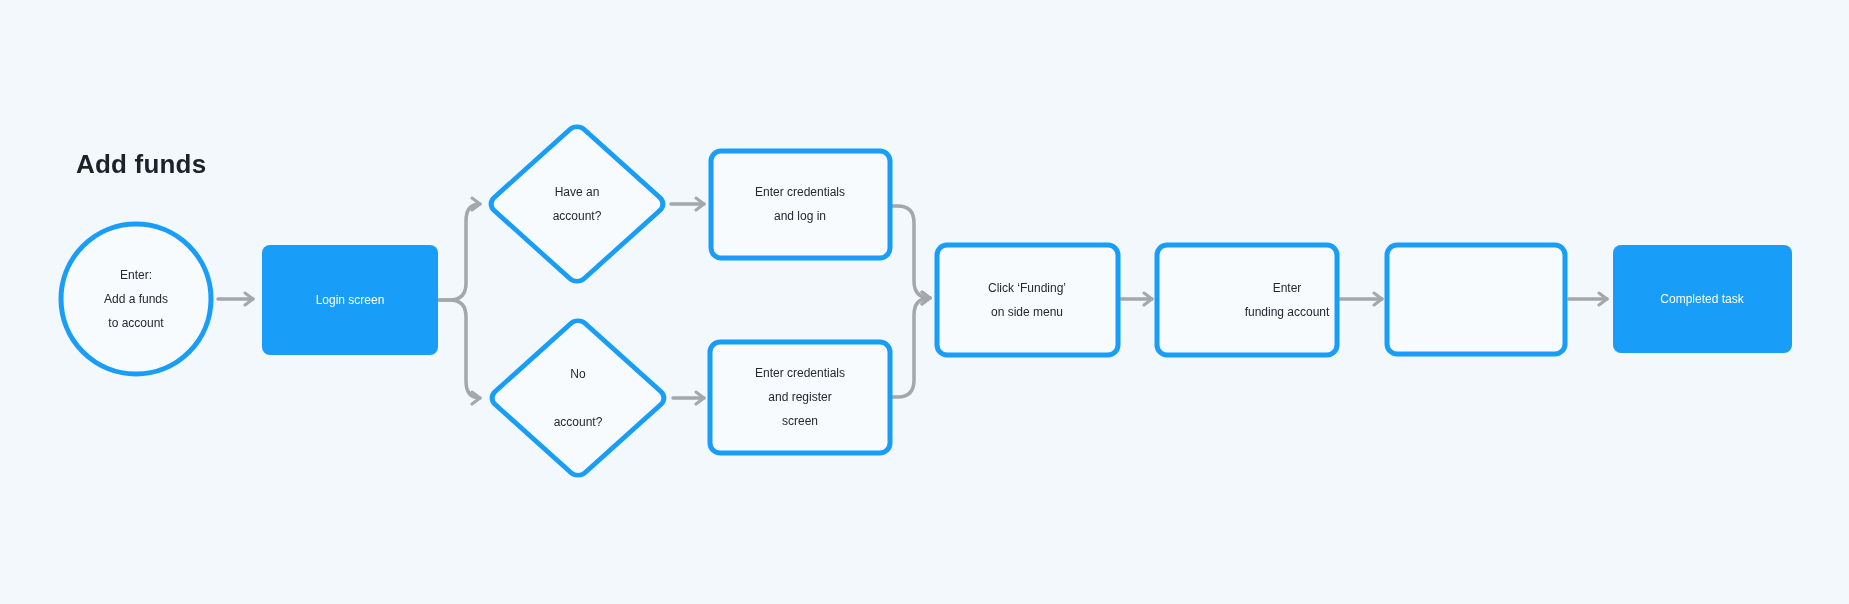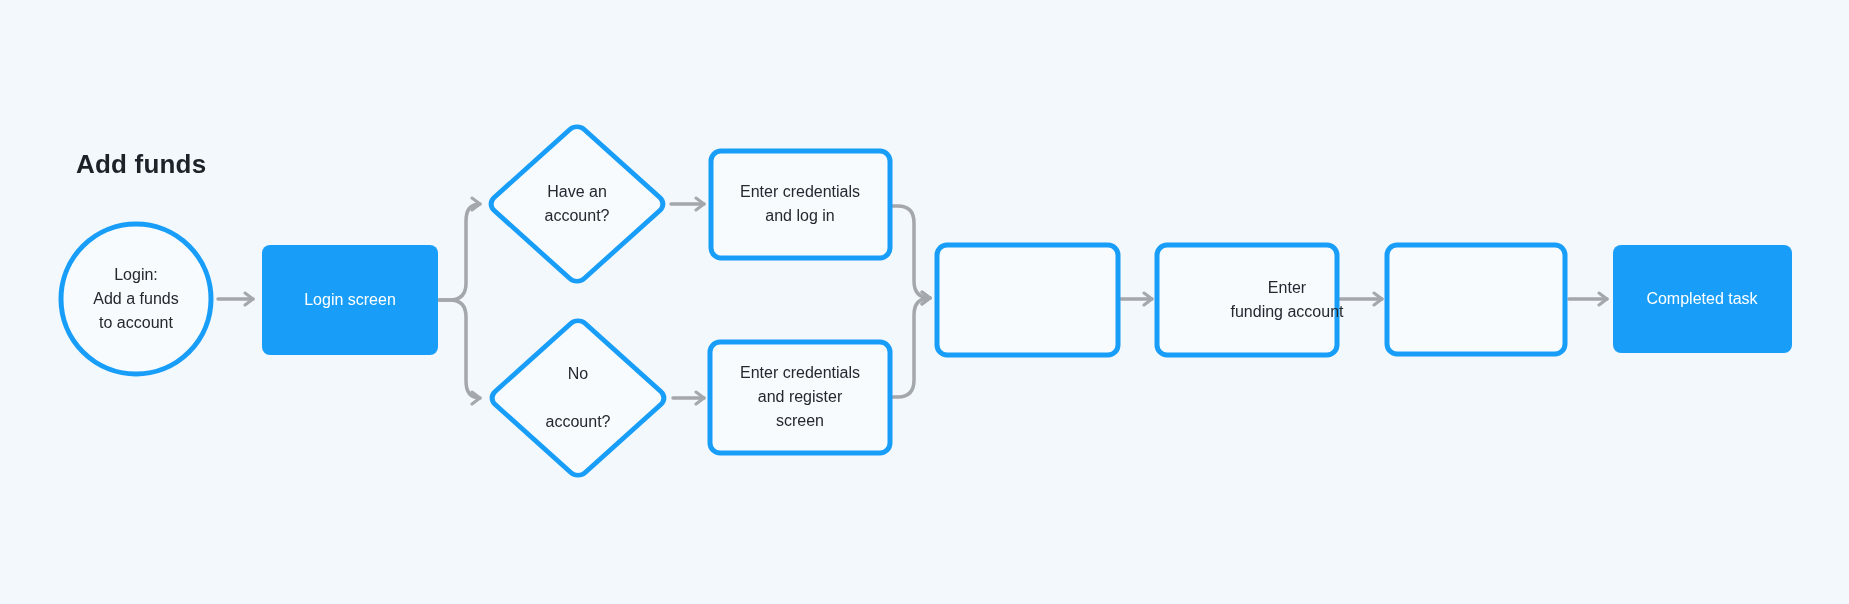--- a/index.html
+++ b/index.html
@@ -27,21 +27,21 @@
     color: #1D2228;
   }
   .label {
     position: absolute;
     transform: translate(-50%, -50%);
     display: flex;
     flex-direction: column;
     align-items: center;
     justify-content: center;
     text-align: center;
-    font-size: 16px;
+    font-size: 12px;
     line-height: 24px;
     color: #242930;
     white-space: nowrap;
   }
   .label.inverse { color: #FFFFFF; }
   .shape { stroke: #189EF8; stroke-width: 5px; fill: #F7FBFE; }
   .shape.filled { fill: #189EF8; stroke: none; }
   .connector {
     fill: none;
     stroke: #A4A7AB;
@@ -85,21 +85,21 @@
     <rect class="shape" x="710" y="342" width="180" height="111" rx="10"></rect>
     <rect class="shape" x="937" y="245" width="181" height="110" rx="10"></rect>
     <rect class="shape" x="1157" y="245" width="180" height="110" rx="10"></rect>
     <rect class="shape" x="1387" y="245" width="178" height="109" rx="10"></rect>
     <rect class="shape filled" x="1613" y="245" width="179" height="108" rx="8"></rect>
   </svg>
 
   <div class="diagram-title">Add funds</div>
 
   <div class="label" style="left:136px; top:299px;">
-    <span>Login:</span>
+    <span>Enter:</span>
     <span>Add a funds</span>
     <span>to account</span>
   </div>
 
   <div class="label inverse" style="left:350px; top:300px;">
     <span>Login screen</span>
   </div>
 
   <div class="label" style="left:577px; top:204px;">
     <span>Have an</span>
@@ -115,20 +115,24 @@
     <span>Enter credentials</span>
     <span>and log in</span>
   </div>
 
   <div class="label" style="left:800px; top:397px;">
     <span>Enter credentials</span>
     <span>and register</span>
     <span>screen</span>
   </div>
 
+  <div class="label" style="left:1027px; top:300px;">
+    <span>Click ‘Funding’</span>
+    <span>on side menu</span>
+  </div>
 
   <div class="label" style="left:1247px; top:300px;margin-left:40px;">
     <span>Enter</span>
     <span>funding account</span>
   </div>
 
 
   <div class="label inverse" style="left:1702px; top:299px;">
     <span>Completed task</span>
   </div>

